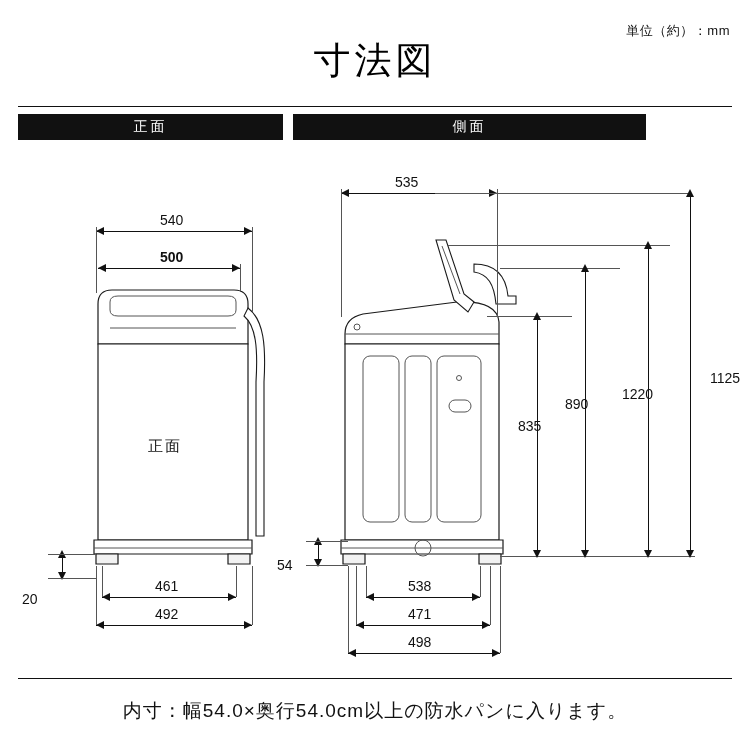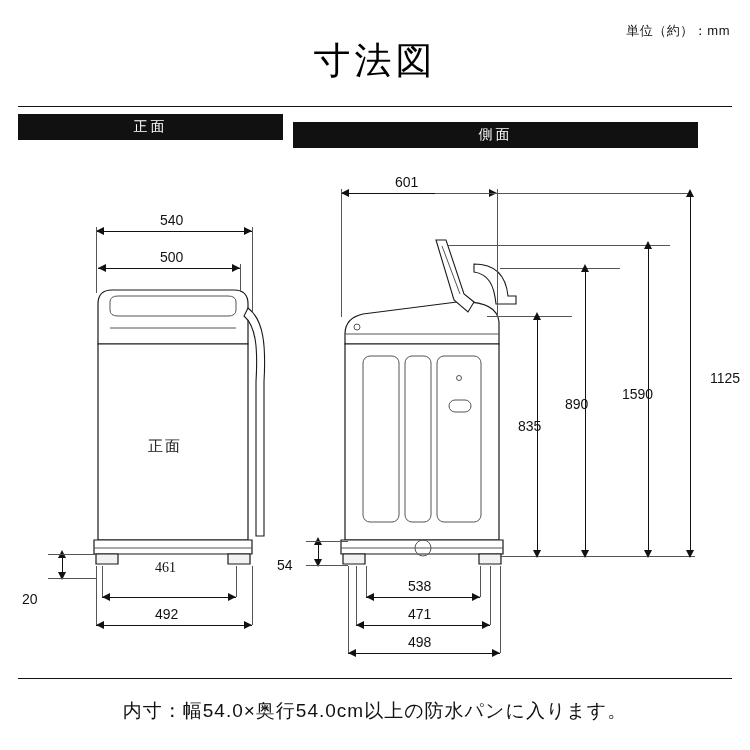--- a/index.html
+++ b/index.html
@@ -49,21 +49,21 @@
     height: 26px;
     background: #111;
     color: #fff;
     font-size: 14px;
     letter-spacing: 3px;
     display: flex;
     align-items: center;
     justify-content: center;
   }
   .section-tab.front { left: 18px; width: 265px; top: 114px; }
-  .section-tab.side  { left: 293px; width: 405px; top: 114px; margin-top: 8px; }
+  .section-tab.side  { left: 293px; width: 353px; top: 114px; }
 
   .footer-note {
     position: absolute;
     left: 0;
     right: 0;
     top: 698px;
     text-align: center;
     font-size: 19px;
     letter-spacing: 1px;
     color: #111;
@@ -181,34 +181,34 @@
 </svg>
 <div class="face-label" style="left:148px; top:437px;">正面</div>
 
 <div class="dim-label" style="left:160px; top:212px;">540</div>
 <div class="hline" style="left:96px; top:231px; width:156px;"></div>
 <div class="arrow left" style="left:96px; top:227px;"></div>
 <div class="arrow right" style="left:244px; top:227px;"></div>
 <div class="ext-line ext-v" style="left:96px; top:227px; height:66px;"></div>
 <div class="ext-line ext-v" style="left:252px; top:227px; height:85px;"></div>
 
-<div class="dim-label" style="left:160px; top:249px;">500</div>
+<div class="dim-label" style="left:160px; top:249px;font-weight:bold;">500</div>
 <div class="hline" style="left:98px; top:268px; width:142px;"></div>
 <div class="arrow left" style="left:98px; top:264px;"></div>
 <div class="arrow right" style="left:232px; top:264px;"></div>
 <div class="ext-line ext-v" style="left:240px; top:264px; height:28px;"></div>
 
 <div class="dim-label" style="left:22px; top:591px;">20</div>
 <div class="vline" style="left:62px; top:554px; height:24px;"></div>
 <div class="arrow up" style="left:58px; top:550px;"></div>
 <div class="arrow down" style="left:58px; top:572px;"></div>
 <div class="ext-line ext-h" style="left:48px; top:554px; width:48px;"></div>
 <div class="ext-line ext-h" style="left:48px; top:578px; width:48px;"></div>
 
-<div class="dim-label" style="left:155px; top:560px;font-family:Liberation Serif, serif;">461</div>
+<div class="dim-label" style="left:155px; top:578px;">461</div>
 <div class="hline" style="left:102px; top:597px; width:134px;"></div>
 <div class="arrow left" style="left:102px; top:593px;"></div>
 <div class="arrow right" style="left:228px; top:593px;"></div>
 <div class="ext-line ext-v" style="left:102px; top:566px; height:31px;"></div>
 <div class="ext-line ext-v" style="left:236px; top:566px; height:31px;"></div>
 
 <div class="dim-label" style="left:155px; top:606px;">492</div>
 <div class="hline" style="left:96px; top:625px; width:156px;"></div>
 <div class="arrow left" style="left:96px; top:621px;"></div>
 <div class="arrow right" style="left:244px; top:621px;"></div>
@@ -238,21 +238,21 @@
 </svg>
 
 <svg class="machine" style="left:430px; top:238px;" width="120" height="90" viewBox="0 0 120 90">
 
   <path class="hose" d="M6,2 L16,2 L34,56 L44,64 L38,74 L24,62 Z"></path>
   <line class="soft" x1="12" y1="8" x2="30" y2="56"></line>
 
   <path class="hose" d="M44,26 C66,26 76,38 78,58 L86,58 L86,66 L66,66 C64,46 58,36 44,34 Z"></path>
 </svg>
 
-<div class="dim-label" style="left:395px; top:174px;">601</div>
+<div class="dim-label" style="left:395px; top:174px;">535</div>
 <div class="hline" style="left:341px; top:193px; width:156px;"></div>
 <div class="arrow left" style="left:341px; top:189px;"></div>
 <div class="arrow right" style="left:489px; top:189px;"></div>
 <div class="ext-line ext-v" style="left:341px; top:189px; height:128px;"></div>
 <div class="ext-line ext-v" style="left:497px; top:189px; height:128px;"></div>
 
 <div class="ext-line ext-h" style="left:435px; top:193px; width:255px;"></div>
 <div class="ext-line ext-h" style="left:448px; top:245px; width:222px;"></div>
 <div class="ext-line ext-h" style="left:500px; top:268px; width:120px;"></div>
 <div class="ext-line ext-h" style="left:487px; top:316px; width:85px;"></div>
@@ -261,21 +261,21 @@
 <div class="dim-label" style="left:518px; top:418px;">835</div>
 <div class="vline" style="left:537px; top:316px; height:240px;"></div>
 <div class="arrow up" style="left:533px; top:312px;"></div>
 <div class="arrow down" style="left:533px; top:550px;"></div>
 
 <div class="dim-label" style="left:565px; top:396px;">890</div>
 <div class="vline" style="left:585px; top:268px; height:288px;"></div>
 <div class="arrow up" style="left:581px; top:264px;"></div>
 <div class="arrow down" style="left:581px; top:550px;"></div>
 
-<div class="dim-label" style="left:622px; top:386px;">1590</div>
+<div class="dim-label" style="left:622px; top:386px;">1220</div>
 <div class="vline" style="left:648px; top:245px; height:311px;"></div>
 <div class="arrow up" style="left:644px; top:241px;"></div>
 <div class="arrow down" style="left:644px; top:550px;"></div>
 
 <div class="dim-label" style="left:710px; top:370px;">1125</div>
 <div class="vline" style="left:690px; top:193px; height:363px;"></div>
 <div class="arrow up" style="left:686px; top:189px;"></div>
 <div class="arrow down" style="left:686px; top:550px;"></div>
 
 <div class="dim-label" style="left:277px; top:557px;">54</div>

